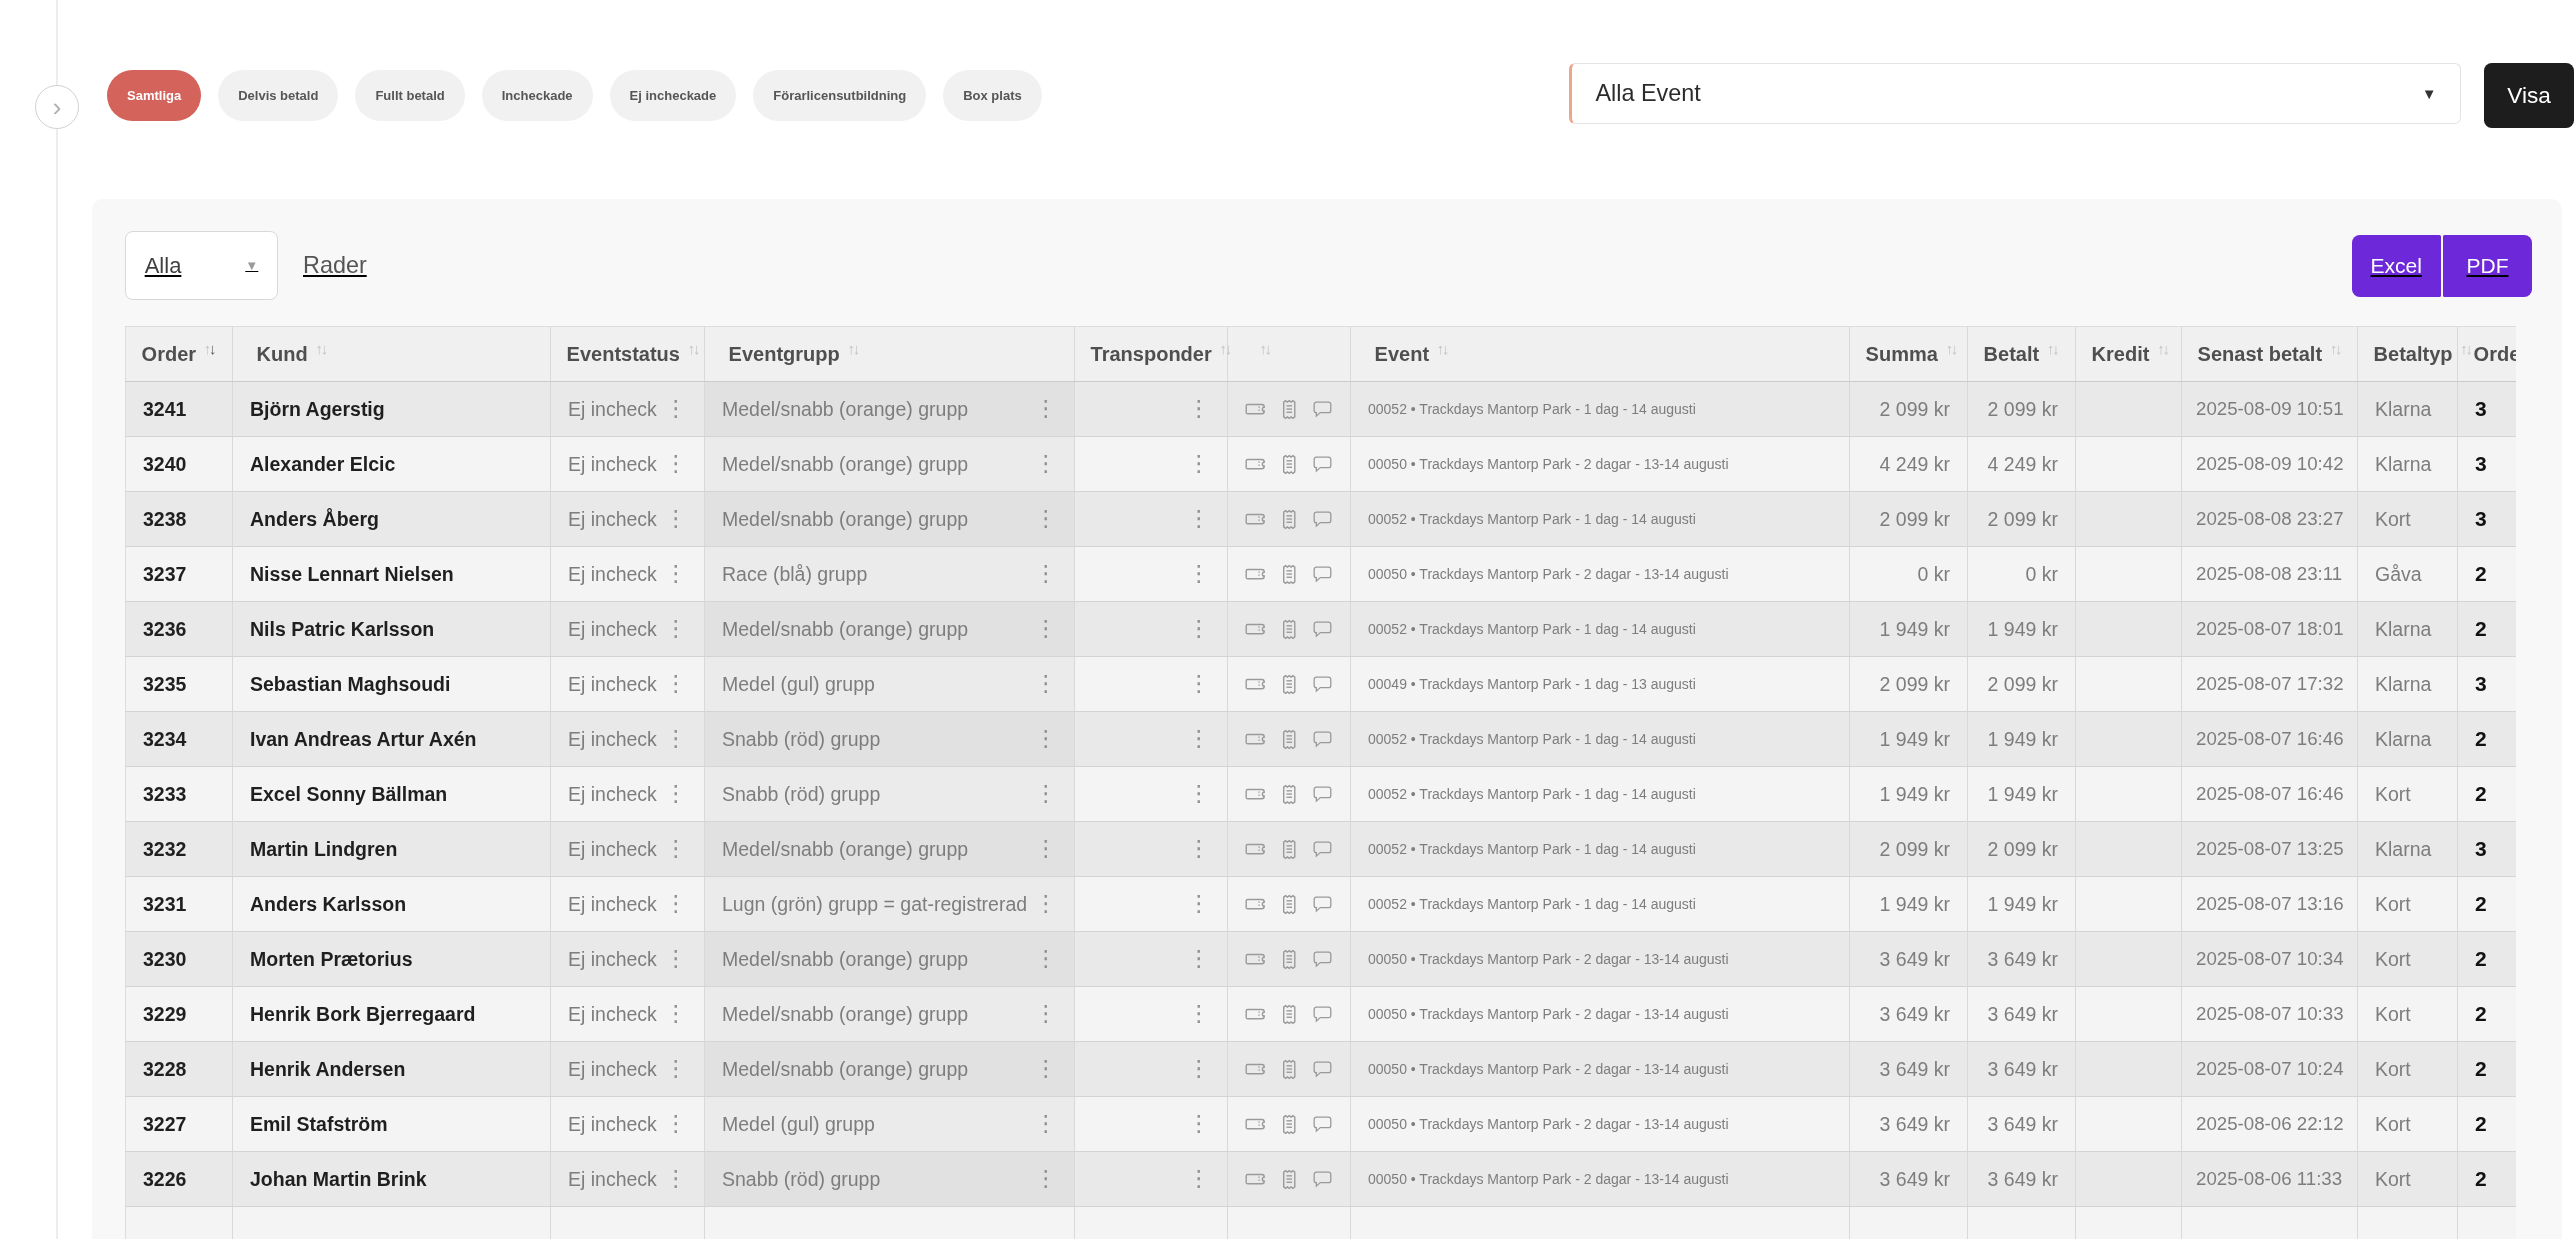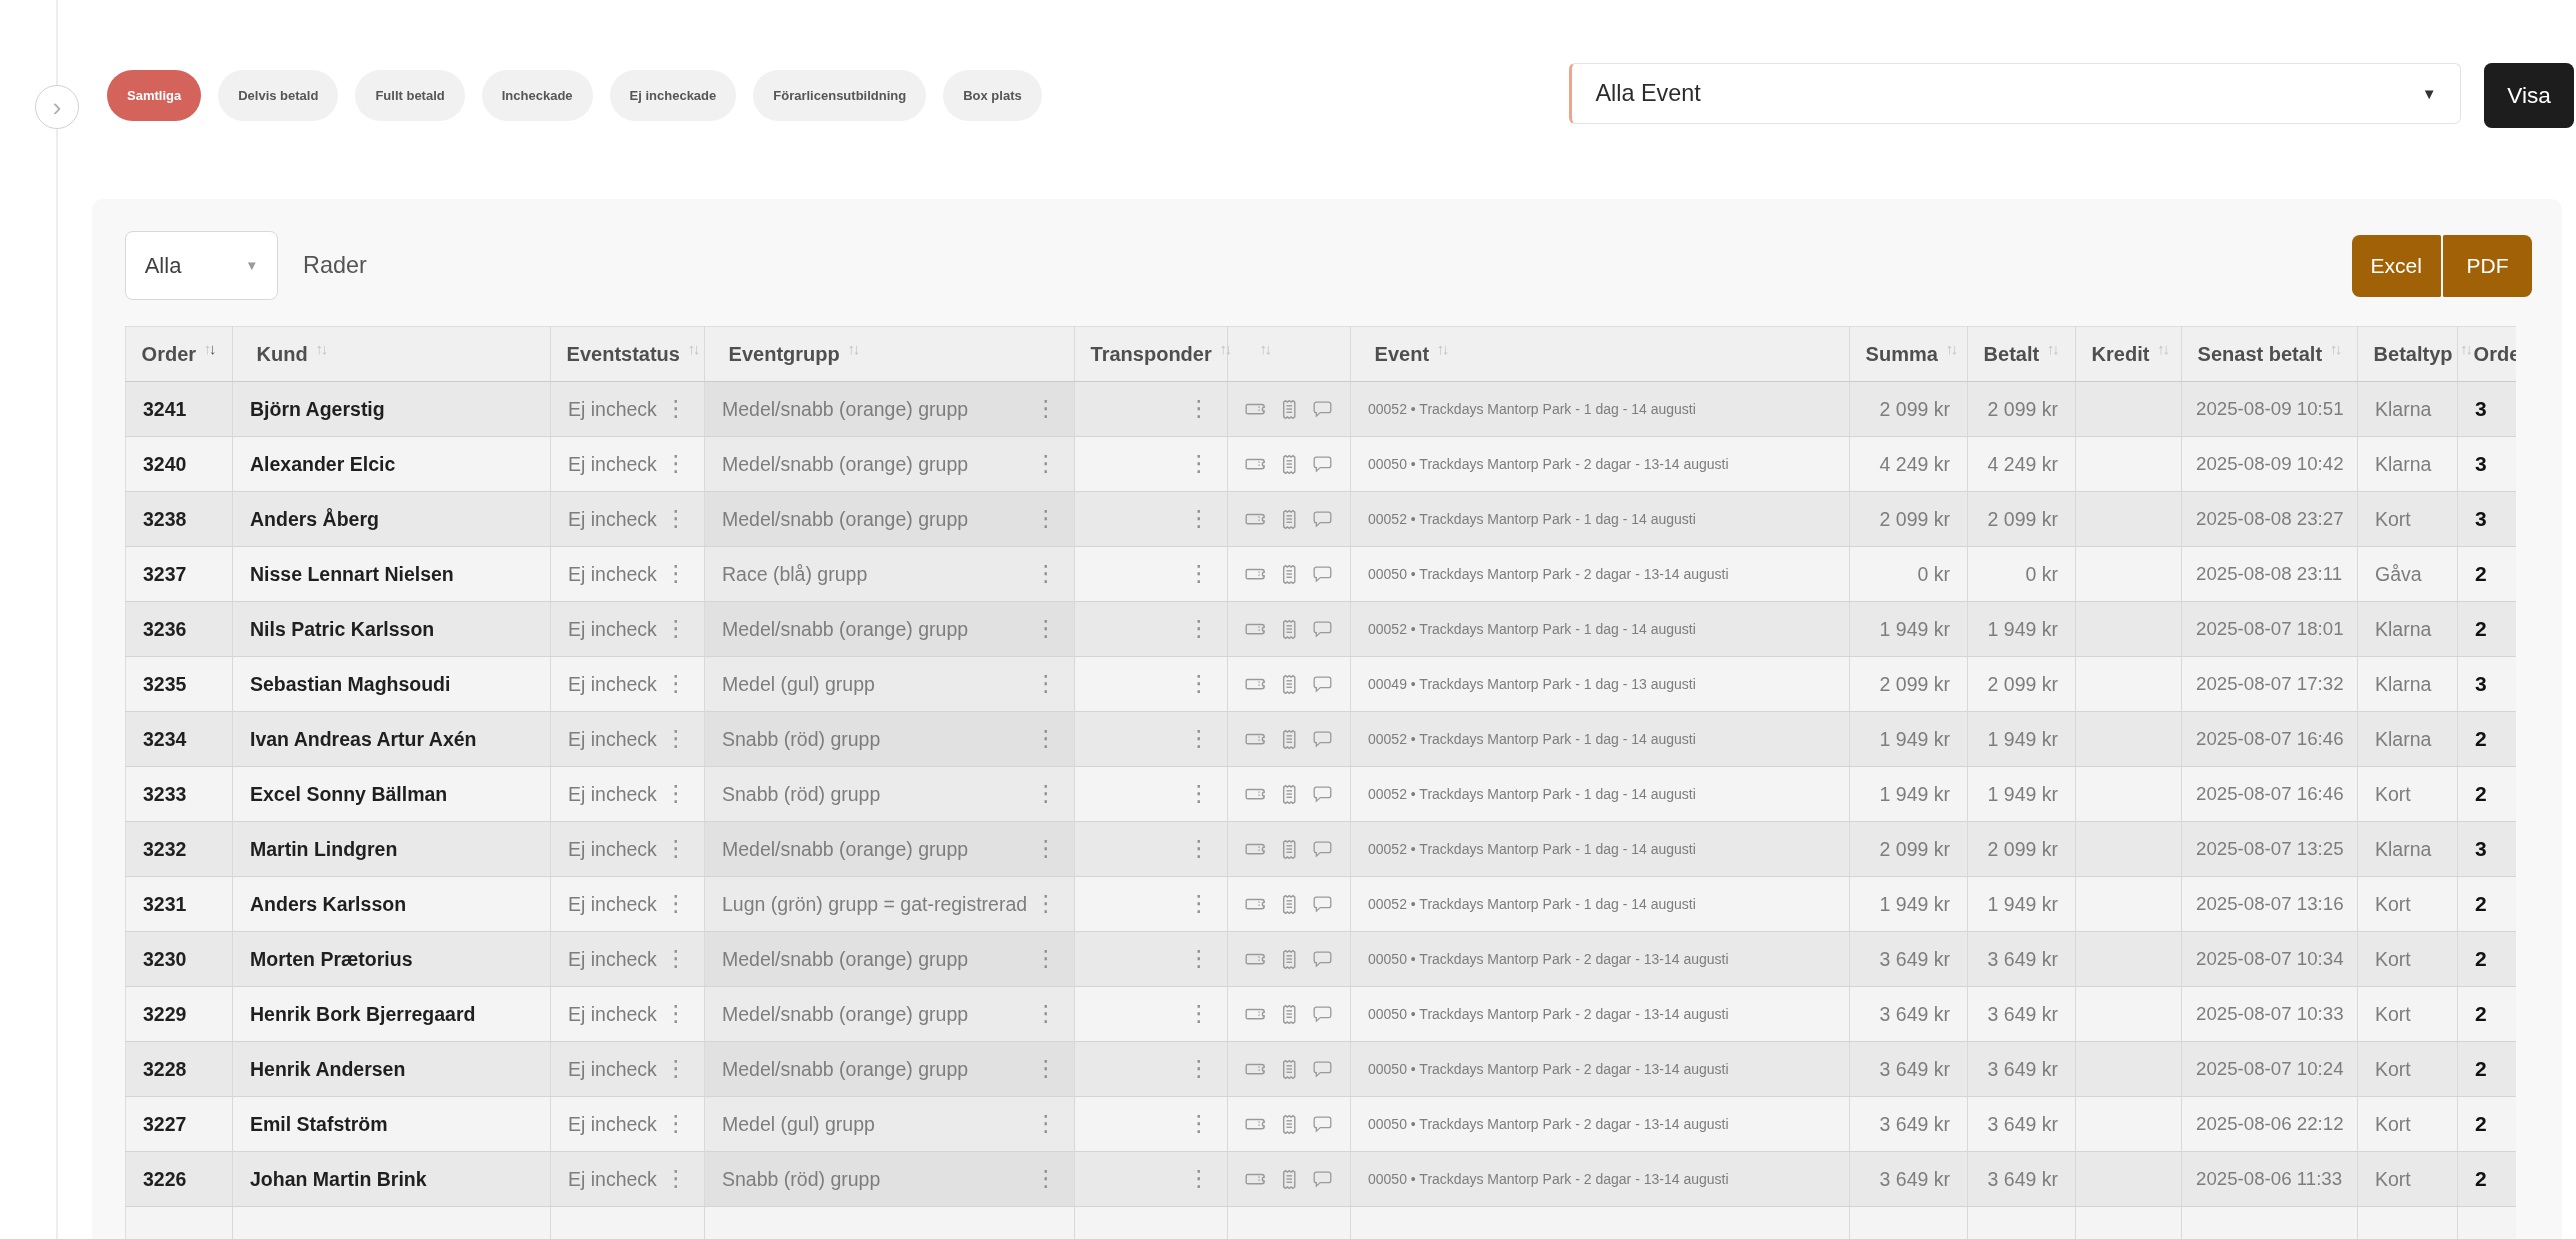--- a/index.html
+++ b/index.html
@@ -25,33 +25,33 @@
                   padding:0 23.4px; font-size:23.4px; color:#2b2b2b; cursor:pointer; }
   .event-select .caret { font-size:15px; color:#333; }
   .visa-btn { position:absolute; left:2484px; top:63px; width:90px; height:65px; background:#1d1d1d;
               color:#fff; font-size:22.6px; border:none; border-radius:7.8px; cursor:pointer; }
 
   
   .card { position:absolute; left:92px; top:199px; width:2470px; height:1041px;
           background:#f8f8f8; border-radius:11px 11px 0 0; }
 
   .card-controls { position:absolute; left:33px; top:32px; right:30px; height:69px;
-                   display:flex; align-items:center; }
+                   display:flex; align-items:center;text-decoration:underline; }
   .rows-select { width:153px; height:69px; background:#fff; border:1.6px solid #d8d8d8; border-radius:7.8px;
                  display:flex; align-items:center; justify-content:space-between; padding:0 18.7px;
                  font-size:22px; color:#3f3f3f; cursor:pointer; }
   .rows-select .caret { font-size:13.2px; color:#9a9a9a; }
   .rows-label { margin-left:25px; font-size:23.4px; color:#555; }
   .ctrl-spacer { flex:1; }
   .search-input { width:898px; height:69px; background:#fff; border:1.6px solid #e3e3e3; border-radius:7.8px;
                   font-size:22.6px; color:#333; padding:0 22px; outline:none;
                   font-family:"Liberation Sans","DejaVu Sans",sans-serif; }
   .search-input::placeholder { color:#a3a3a3; }
   .export-group { margin-left:15px; display:flex; gap:2.3px; }
-  .export-btn { min-width:89px; height:62px; background:#a16207; color:#fff; font-size:21px;
+  .export-btn { min-width:89px; height:62px; background:#6d28d9; color:#fff; font-size:21px;
                 border:none; cursor:pointer; padding:0 13px; }
   .export-btn.first { border-radius:7.8px 1.6px 1.6px 7.8px; }
   .export-btn.last  { border-radius:1.6px 7.8px 7.8px 1.6px; }
 
   
   .table-clip { position:absolute; left:33px; top:127px; width:2391px; height:914px; overflow:hidden; }
   table { width:2476px; border-collapse:collapse; table-layout:fixed; }
   thead th { height:55px; background:#f0f0f0; border-top:0.8px solid #ddd; border-bottom:1.6px solid #cbcbcb;
              border-right:0.8px solid #d9d9d9; font-size:20px; font-weight:700; color:#4f4f4f;
              padding:0 15.6px; text-align:left; cursor:pointer; }

